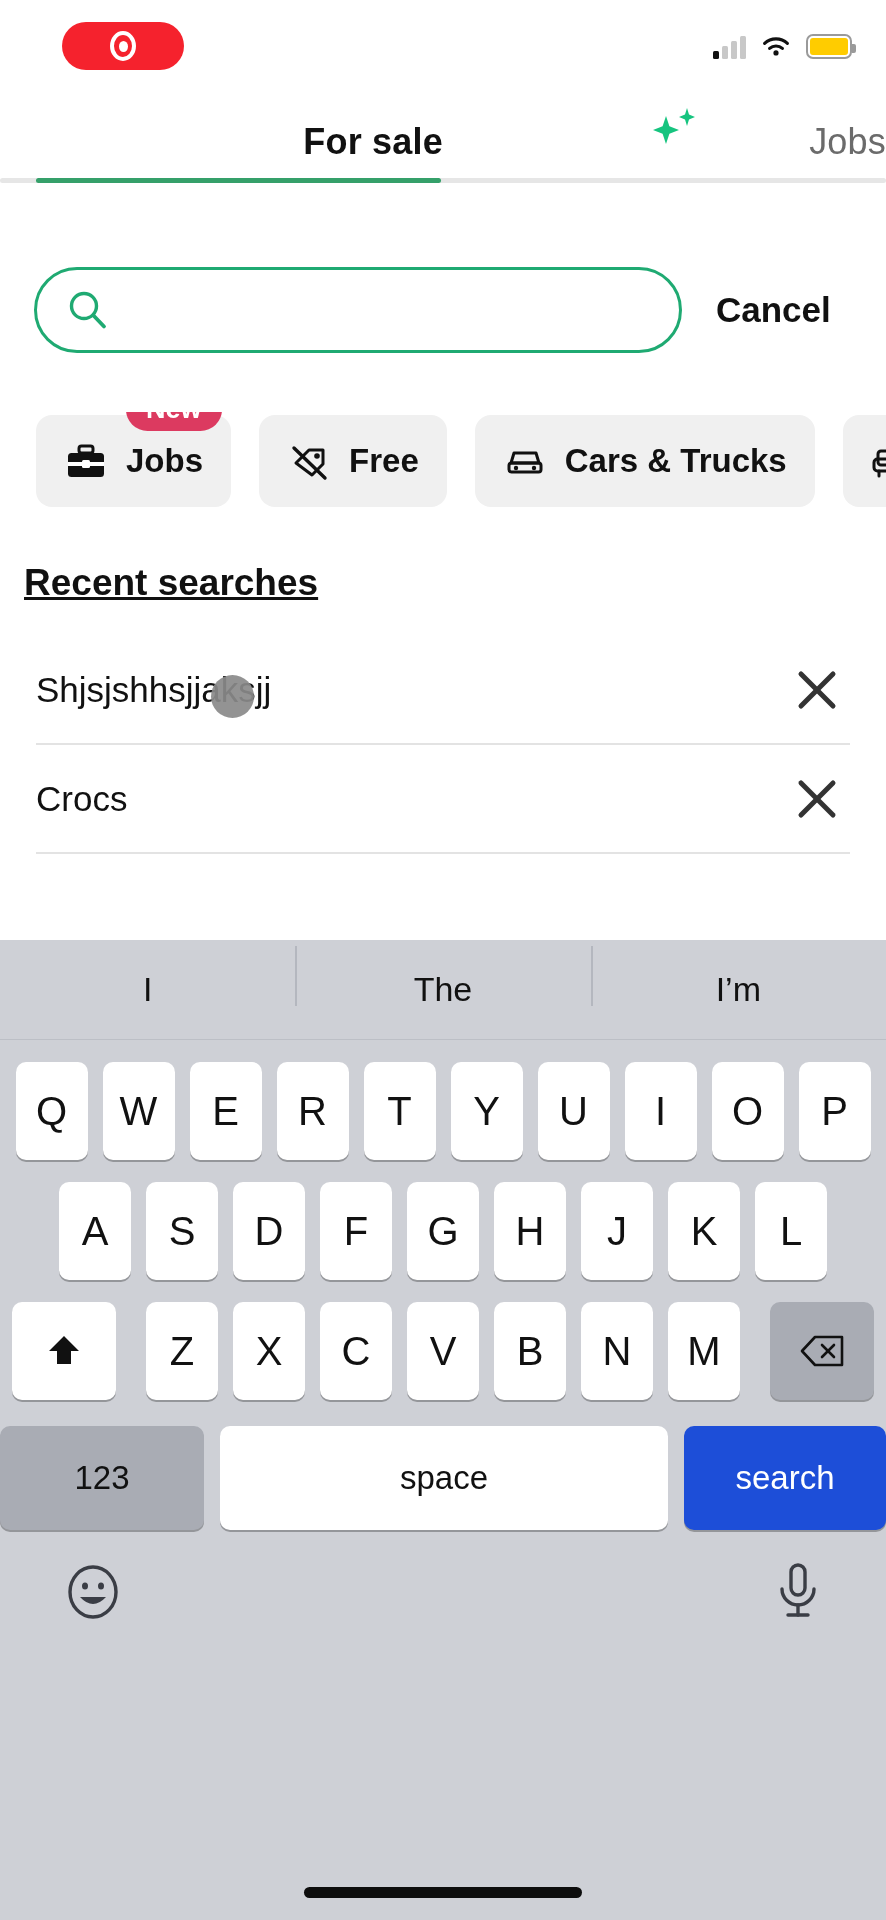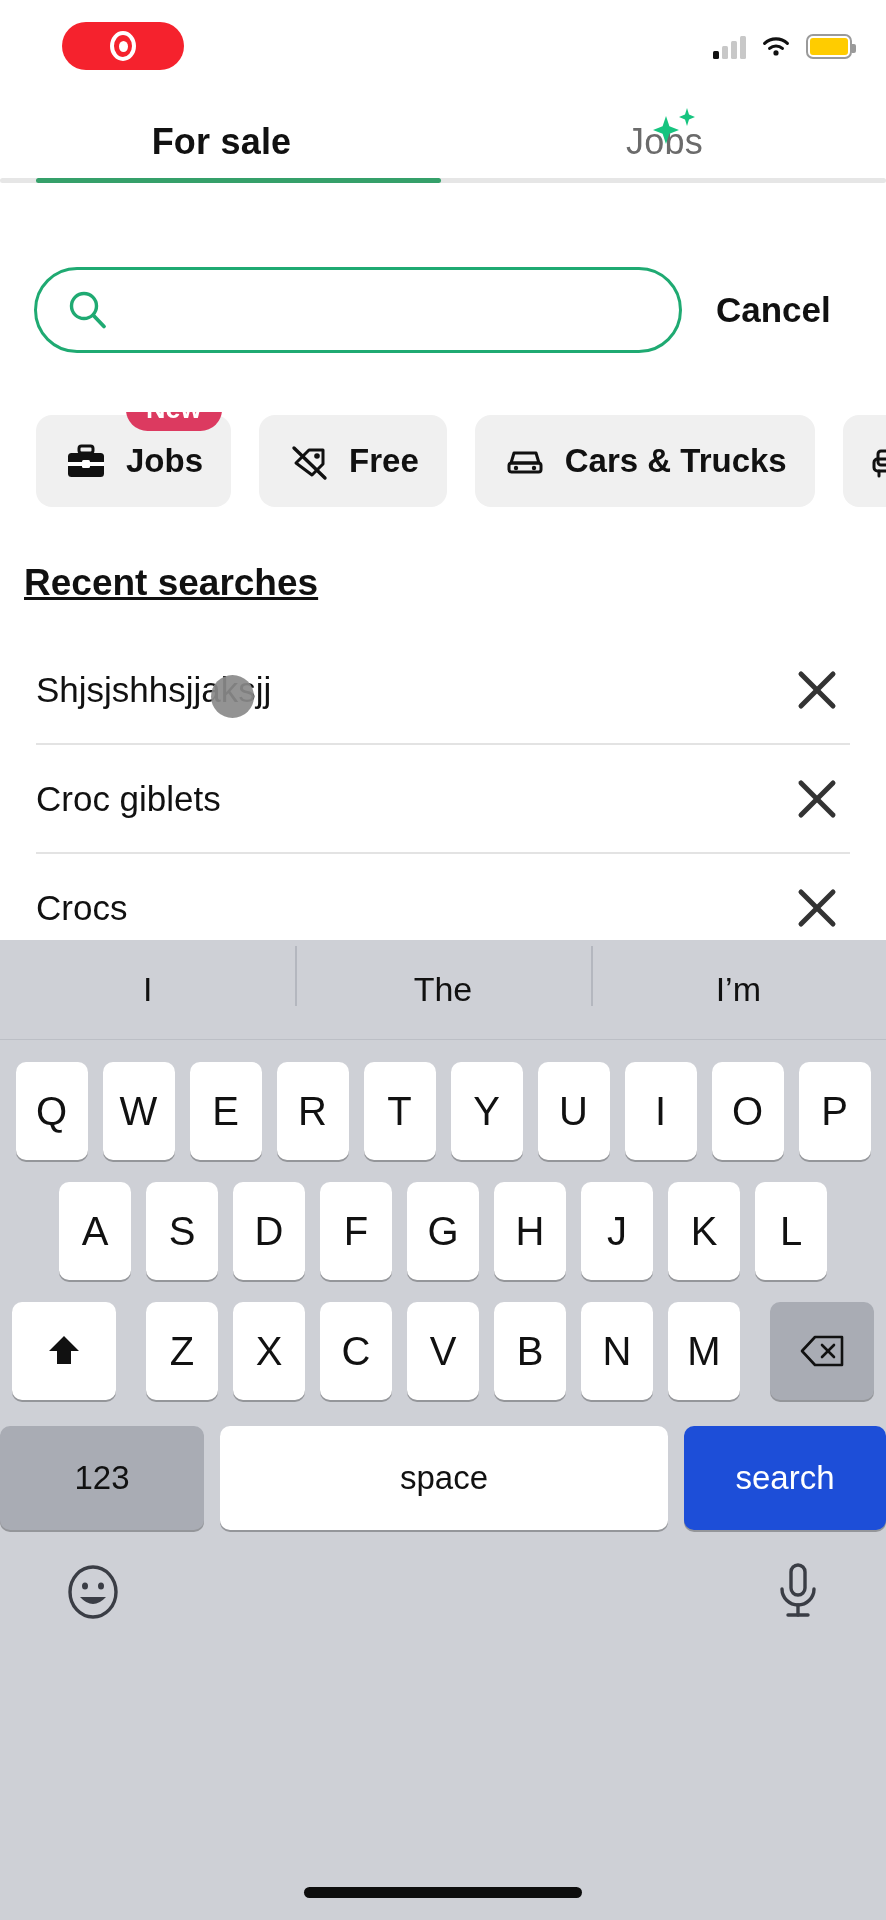--- a/index.html
+++ b/index.html
@@ -49,21 +49,21 @@
   }
   .batt .fill { width: 100%; height: 100%; background: #ffcc00; border-radius: 3px; }
 
   
   .tabs {
     position: absolute; top: 100px; left: 0; width: 886px; height: 84px;
     display: flex;
   }
   .tab {
     flex: 1; position: relative;
-    display: flex; align-items: center; justify-content: center;
+    display: flex; align-items: center; justify-content: flex-end;
   }
   .tab .label { font-size: 36px; color: #6b6b6b; letter-spacing: .2px; }
   .tab.active .label { color: #111; font-weight: bold; }
   .sparkle { position: absolute; top: 6px; right: 186px; width: 56px; height: 48px; }
   .tab-underline {
     position: absolute; top: 178px; left: 0; width: 886px; height: 5px;
     background: #e6e6e6; border-radius: 3px;
   }
   .tab-underline .bar {
     position: absolute; left: 36px; top: 0; width: 405px; height: 5px;
@@ -286,27 +286,20 @@
   <div class="recent-list">
 
     <div class="recent-item">
       <span class="rtext">Shjsjshhsjjaksjj</span>
       <svg class="x-btn" viewBox="0 0 54 54">
         <line x1="11" y1="11" x2="43" y2="43" stroke="#333" stroke-width="5" stroke-linecap="round"></line>
         <line x1="43" y1="11" x2="11" y2="43" stroke="#333" stroke-width="5" stroke-linecap="round"></line>
       </svg>
     </div>
 
-    <div class="recent-item">
-      <span class="rtext">Croc giblets</span>
-      <svg class="x-btn" viewBox="0 0 54 54">
-        <line x1="11" y1="11" x2="43" y2="43" stroke="#333" stroke-width="5" stroke-linecap="round"></line>
-        <line x1="43" y1="11" x2="11" y2="43" stroke="#333" stroke-width="5" stroke-linecap="round"></line>
-      </svg>
-    </div>
 
     <div class="recent-item">
       <span class="rtext">Crocs</span>
       <svg class="x-btn" viewBox="0 0 54 54">
         <line x1="11" y1="11" x2="43" y2="43" stroke="#333" stroke-width="5" stroke-linecap="round"></line>
         <line x1="43" y1="11" x2="11" y2="43" stroke="#333" stroke-width="5" stroke-linecap="round"></line>
       </svg>
     </div>
 
   </div>

